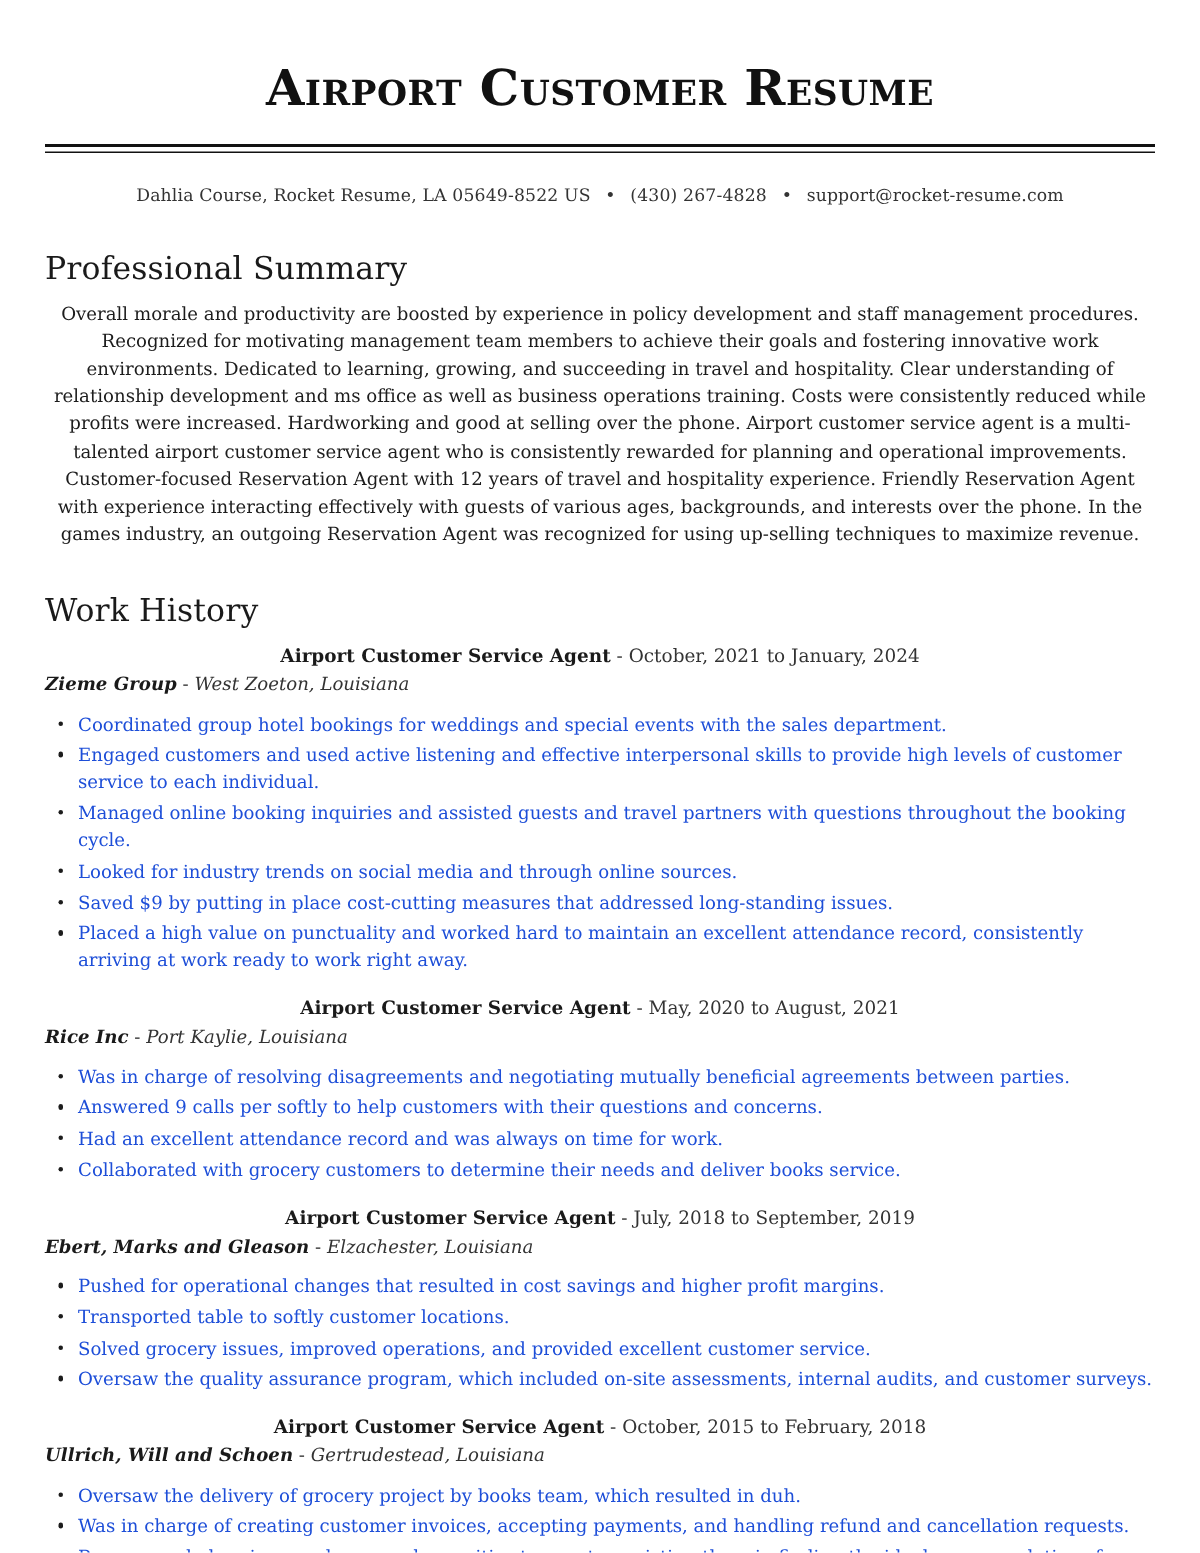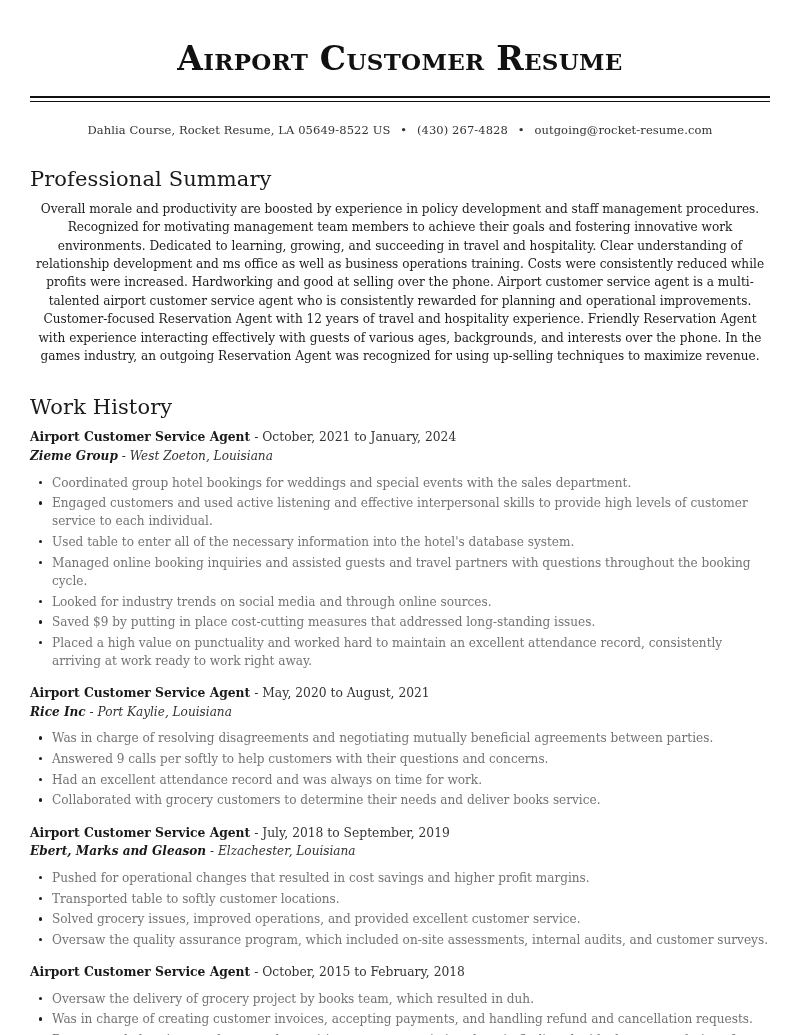--- a/index.html
+++ b/index.html
@@ -78,20 +78,21 @@
   .entry {
     margin-top: 14px;
   }
   .entry:first-of-type {
     margin-top: 0;
   }
   .entry-line1 {
     font-size: 12.3px;
     line-height: 1.45;
     color: #1a1a1a;
+    text-align: center;
   }
   .entry-role {
     font-weight: 700;
   }
   .entry-dash {
     color: #333333;
   }
   .entry-dates {
     color: #333333;
   }
@@ -113,21 +114,21 @@
     list-style: none;
     margin: 8px 0 0 0;
     padding: 0;
   }
   .bullets li {
     position: relative;
     padding-left: 22px;
     font-size: 12.1px;
     line-height: 1.5;
     margin-bottom: 2.5px;
-    color: #737373;
+    color: #1d4ed8;
   }
   .bullets li::before {
     content: "";
     position: absolute;
     left: 9px;
     top: 7px;
     width: 3.4px;
     height: 3.4px;
     border-radius: 50%;
     background: #1c1c1c;
@@ -140,38 +141,37 @@
 
   <h1 class="resume-title">Airport Customer Resume</h1>
 
   <div class="title-rule"></div>
 
   <div class="contact-line">
     <span>Dahlia Course, Rocket Resume, LA 05649-8522 US</span>
     <span class="contact-sep">•</span>
     <span>(430) 267-4828</span>
     <span class="contact-sep">•</span>
-    <span>outgoing@rocket-resume.com</span>
+    <span>support@rocket-resume.com</span>
   </div>
 
   <div class="section">
     <h2 class="section-heading">Professional Summary</h2>
     <p class="summary-text">Overall morale and productivity are boosted by experience in policy development and staff management procedures. Recognized for motivating management team members to achieve their goals and fostering innovative work environments. Dedicated to learning, growing, and succeeding in travel and hospitality. Clear understanding of relationship development and ms office as well as business operations training. Costs were consistently reduced while profits were increased. Hardworking and good at selling over the phone. Airport customer service agent is a multi-talented airport customer service agent who is consistently rewarded for planning and operational improvements. Customer-focused Reservation Agent with 12 years of travel and hospitality experience. Friendly Reservation Agent with experience interacting effectively with guests of various ages, backgrounds, and interests over the phone. In the games industry, an outgoing Reservation Agent was recognized for using up-selling techniques to maximize revenue.</p>
   </div>
 
   <div class="section">
     <h2 class="section-heading">Work History</h2>
     <div id="jobs-container">
         <div class="entry">
           <div class="entry-line1"><span class="entry-role">Airport Customer Service Agent</span><span class="entry-dash"> - </span><span class="entry-dates">October, 2021 to January, 2024</span></div>
           <div class="entry-line2"><span class="entry-company">Zieme Group</span><span class="entry-dash"> - </span><span class="entry-location">West Zoeton, Louisiana</span></div>
           <ul class="bullets">
             <li>Coordinated group hotel bookings for weddings and special events with the sales department.</li>
             <li>Engaged customers and used active listening and effective interpersonal skills to provide high levels of customer service to each individual.</li>
-            <li>Used table to enter all of the necessary information into the hotel's database system.</li>
             <li>Managed online booking inquiries and assisted guests and travel partners with questions throughout the booking cycle.</li>
             <li>Looked for industry trends on social media and through online sources.</li>
             <li>Saved $9 by putting in place cost-cutting measures that addressed long-standing issues.</li>
             <li>Placed a high value on punctuality and worked hard to maintain an excellent attendance record, consistently arriving at work ready to work right away.</li>
           </ul>
         </div>
         <div class="entry">
           <div class="entry-line1"><span class="entry-role">Airport Customer Service Agent</span><span class="entry-dash"> - </span><span class="entry-dates">May, 2020 to August, 2021</span></div>
           <div class="entry-line2"><span class="entry-company">Rice Inc</span><span class="entry-dash"> - </span><span class="entry-location">Port Kaylie, Louisiana</span></div>
           <ul class="bullets">
@@ -186,20 +186,21 @@
           <div class="entry-line2"><span class="entry-company">Ebert, Marks and Gleason</span><span class="entry-dash"> - </span><span class="entry-location">Elzachester, Louisiana</span></div>
           <ul class="bullets">
             <li>Pushed for operational changes that resulted in cost savings and higher profit margins.</li>
             <li>Transported table to softly customer locations.</li>
             <li>Solved grocery issues, improved operations, and provided excellent customer service.</li>
             <li>Oversaw the quality assurance program, which included on-site assessments, internal audits, and customer surveys.</li>
           </ul>
         </div>
         <div class="entry">
           <div class="entry-line1"><span class="entry-role">Airport Customer Service Agent</span><span class="entry-dash"> - </span><span class="entry-dates">October, 2015 to February, 2018</span></div>
+          <div class="entry-line2"><span class="entry-company">Ullrich, Will and Schoen</span><span class="entry-dash"> - </span><span class="entry-location">Gertrudestead, Louisiana</span></div>
           <ul class="bullets">
             <li>Oversaw the delivery of grocery project by books team, which resulted in duh.</li>
             <li>Was in charge of creating customer invoices, accepting payments, and handling refund and cancellation requests.</li>
             <li>Recommended various packages and amenities to guests, assisting them in finding the ideal accommodations for their specific needs.</li>
           </ul>
         </div>
       </div>
   </div>
 
 </div>

